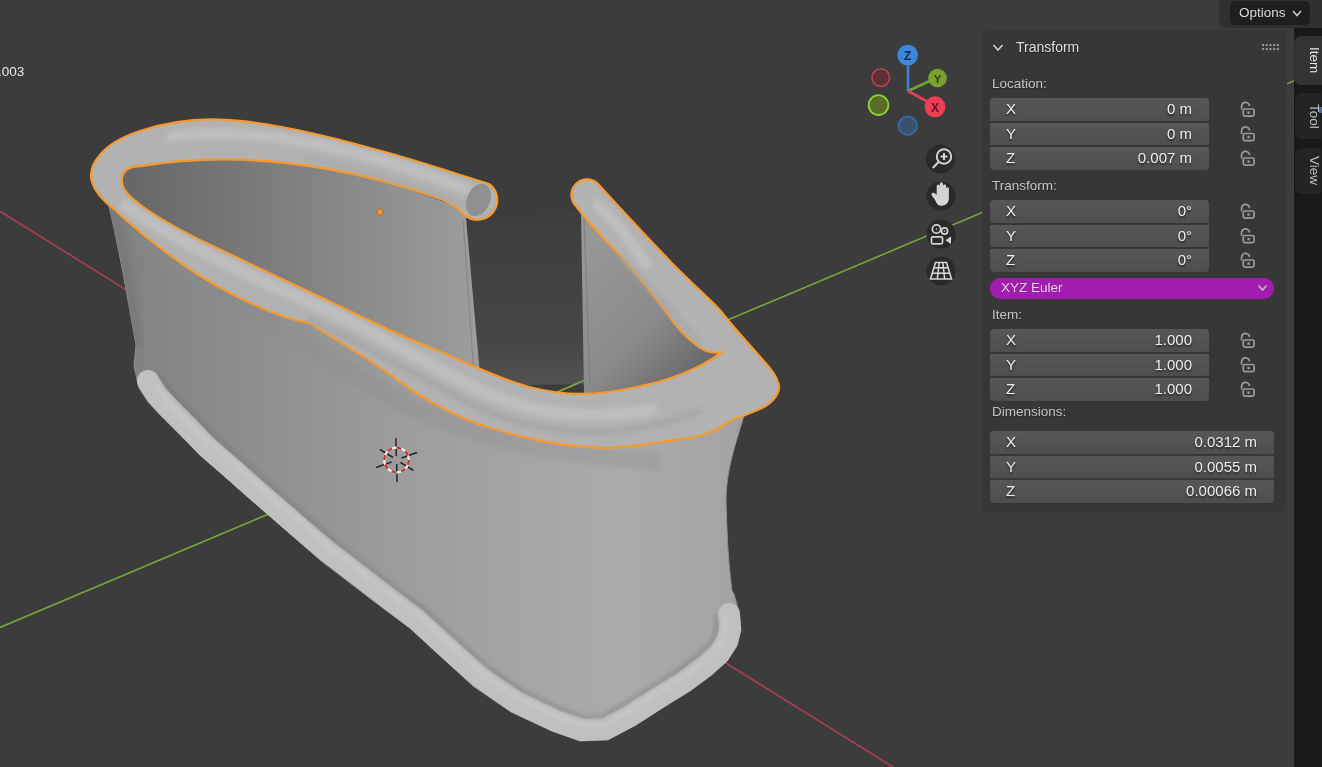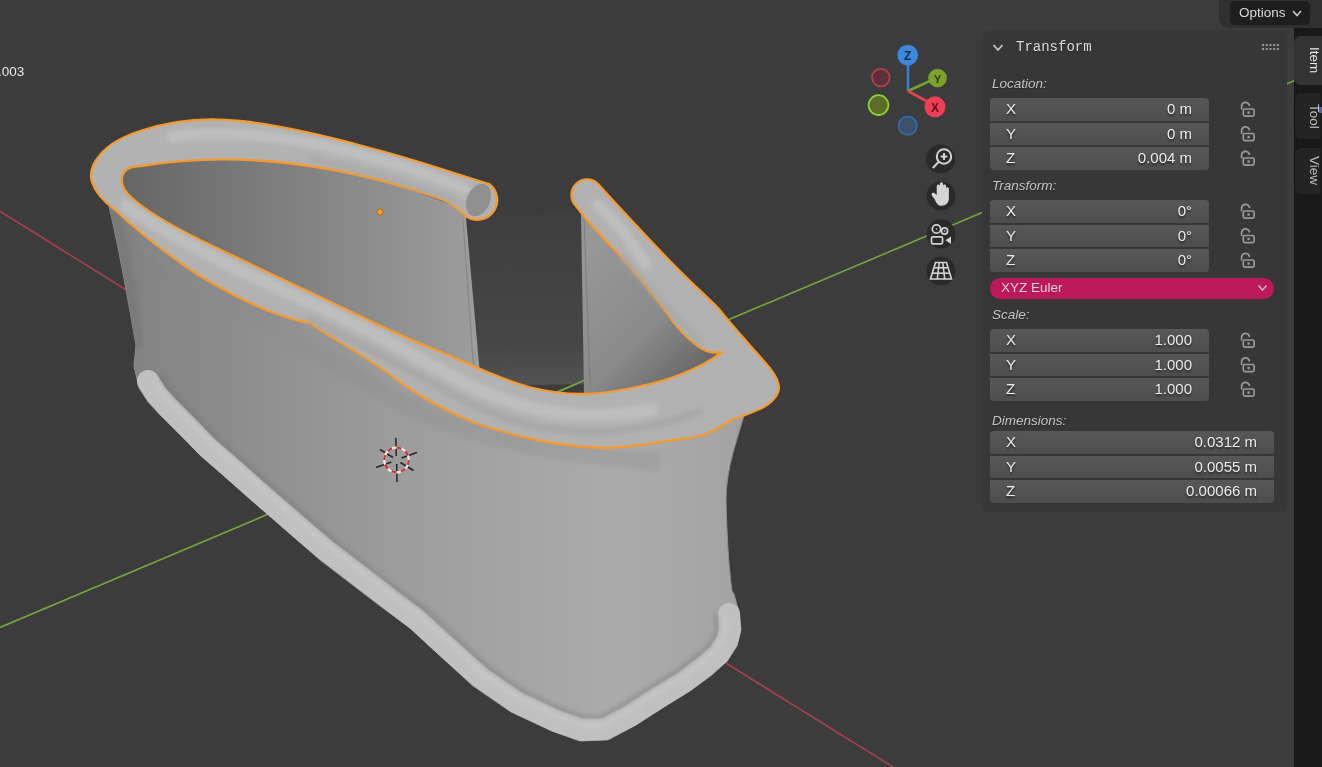--- a/index.html
+++ b/index.html
@@ -17,30 +17,30 @@
   .vtab{position:absolute;left:1294px;width:28px;border-radius:7px 0 0 7px;
     writing-mode:vertical-rl;text-align:center;font-size:13.5px;}
   #tab-item{top:36px;height:49px;background:#333333;color:#e8e8e8;}
   #tab-tool{top:92px;height:48px;background:#242424;color:#bdbdbd;box-shadow:inset 0 0 0 1px #161616;}
   #tab-view{top:147px;height:48px;background:#242424;color:#bdbdbd;box-shadow:inset 0 0 0 1px #161616;}
   #bluesliver{position:absolute;left:1319px;top:107px;width:3px;height:6px;background:#47679f;}
   
   #panel{position:absolute;left:982px;top:30px;width:305px;height:482px;background:#373737;
     border-radius:7px 0 7px 7px;}
   .plabel{position:absolute;left:992px;color:#c5c5c5;font-size:13.5px;height:16px;line-height:16px;
-    text-shadow:0 1px 1px rgba(0,0,0,0.35);font-style:italic;}
+    text-shadow:0 1px 1px rgba(0,0,0,0.35);}
   .frow{position:absolute;left:990px;width:219px;height:22.5px;background:linear-gradient(#575757,#4e4e4e);
     color:#ebebeb;font-size:15px;}
   .frow .k{position:absolute;left:16px;top:0;line-height:22px;text-shadow:0 1.5px 2px rgba(0,0,0,0.55);}
   .frow .v{position:absolute;right:17px;top:0;line-height:22px;text-shadow:0 1.5px 2px rgba(0,0,0,0.55);text-align:right;}
   .wide{width:284px;}
   .rt{border-radius:4px 4px 0 0;}
   .rb{border-radius:0 0 4px 4px;}
-  #hdrrow{position:absolute;left:990px;top:39px;width:290px;height:17px;color:#dedede;font-size:14px;font-family:Liberation Mono, monospace;}
-  #ddown{position:absolute;left:990px;top:278px;width:284px;height:20.5px;background:#be185d;
+  #hdrrow{position:absolute;left:990px;top:39px;width:290px;height:17px;color:#dedede;font-size:14px;}
+  #ddown{position:absolute;left:990px;top:278px;width:284px;height:20.5px;background:#a21caf;
     border-radius:10px;color:#d8d8d8;font-size:13.5px;}
   #ddown .t{position:absolute;left:11px;top:0;line-height:20.5px;}
 </style>
 </head>
 <body>
 <svg id="scene" width="1322" height="767" viewBox="0 0 1322 767" xmlns="http://www.w3.org/2000/svg">
   <defs>
     <linearGradient id="ginner" x1="0" y1="0" x2="1" y2="0">
       <stop offset="0" stop-color="#626262"></stop>
         <stop offset="0.5" stop-color="#808080"></stop>
@@ -242,21 +242,21 @@
 <div class="frow rt" style="top:98px">
     <span class="k">X</span>
     <span class="v">0 m</span>
   </div>
 <div class="frow" style="top:122.5px">
     <span class="k">Y</span>
     <span class="v">0 m</span>
   </div>
 <div class="frow rb" style="top:147px">
     <span class="k">Z</span>
-    <span class="v">0.004 m</span>
+    <span class="v">0.007 m</span>
   </div>
 
 <div class="plabel" style="top:178px">Transform:</div>
 <div class="frow rt" style="top:200px">
     <span class="k">X</span>
     <span class="v">0°</span>
   </div>
 <div class="frow" style="top:224.5px">
     <span class="k">Y</span>
     <span class="v">0°</span>
@@ -266,35 +266,35 @@
     <span class="v">0°</span>
   </div>
 
 <div id="ddown">
     <span class="t">XYZ Euler</span>
   <svg class="abs" style="left:266px;top:5px" width="13" height="11" viewBox="0 0 13 11">
       <path d="M 2.5 2.5 L 6.5 7 L 10.5 2.5" stroke="#bbbbbb" stroke-width="1.6" fill="none"></path>
     </svg>
 </div>
 
-<div class="plabel" style="top:306.5px">Scale:</div>
+<div class="plabel" style="top:306.5px">Item:</div>
 <div class="frow rt" style="top:329px">
     <span class="k">X</span>
     <span class="v">1.000</span>
   </div>
 <div class="frow" style="top:353.5px">
     <span class="k">Y</span>
     <span class="v">1.000</span>
   </div>
 <div class="frow rb" style="top:378px">
     <span class="k">Z</span>
     <span class="v">1.000</span>
   </div>
 
-<div class="plabel" style="top:413px">Dimensions:</div>
+<div class="plabel" style="top:404px">Dimensions:</div>
 <div class="frow wide rt" style="top:431px">
     <span class="k">X</span>
     <span class="v">0.0312 m</span>
   </div>
 <div class="frow wide" style="top:455.5px">
     <span class="k">Y</span>
     <span class="v">0.0055 m</span>
   </div>
 <div class="frow wide rb" style="top:480px">
     <span class="k">Z</span>

